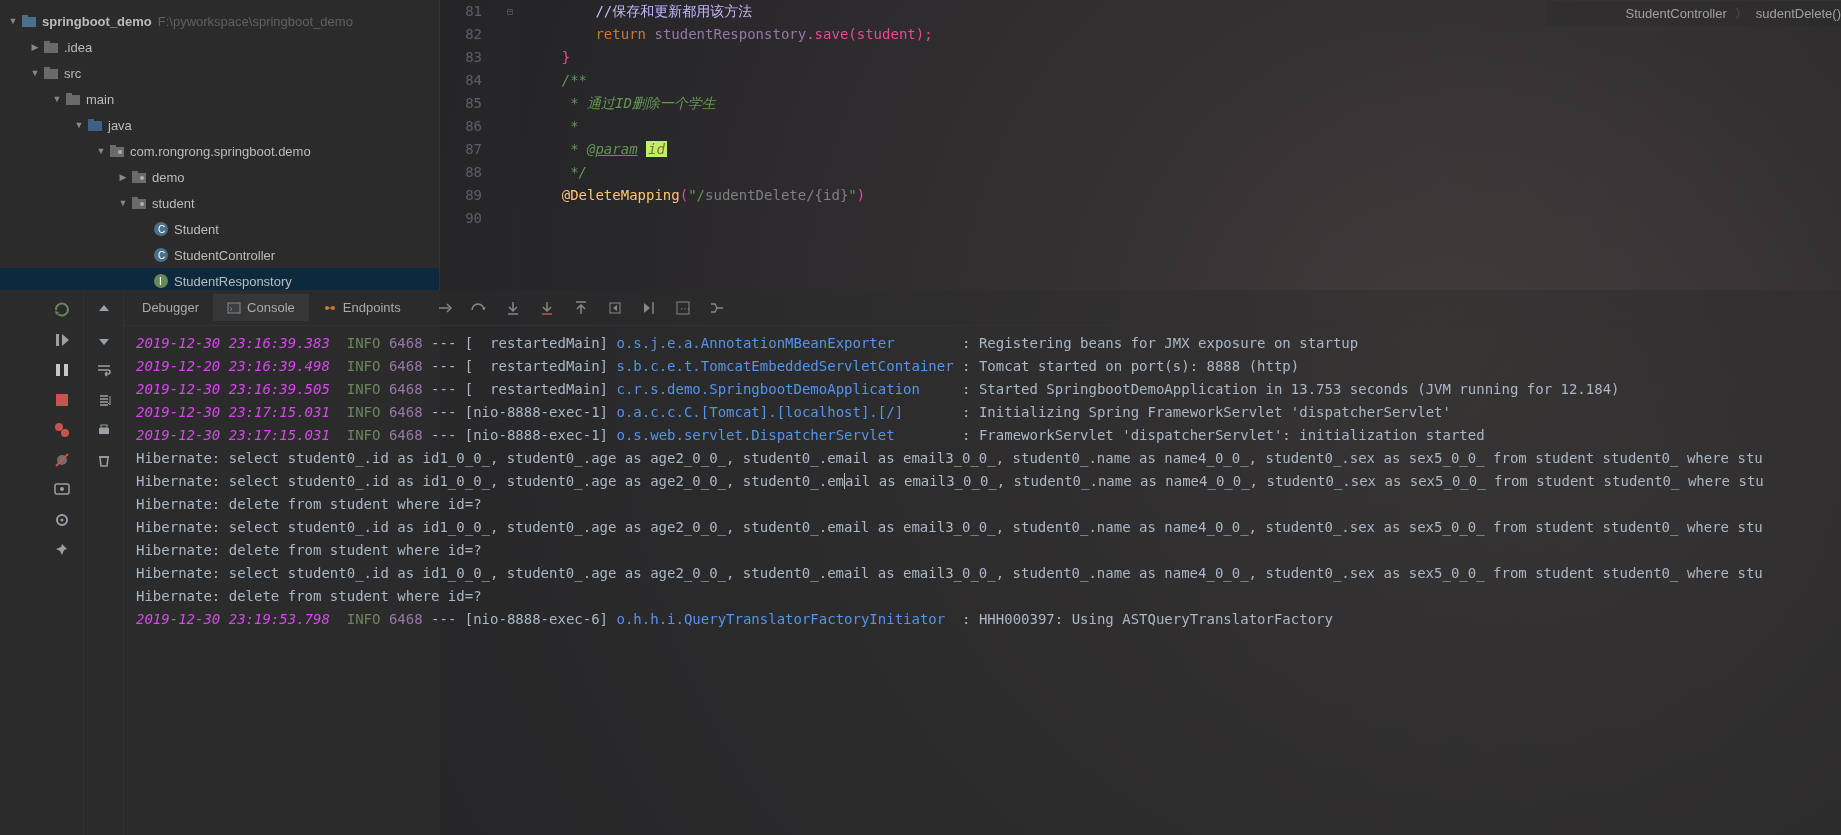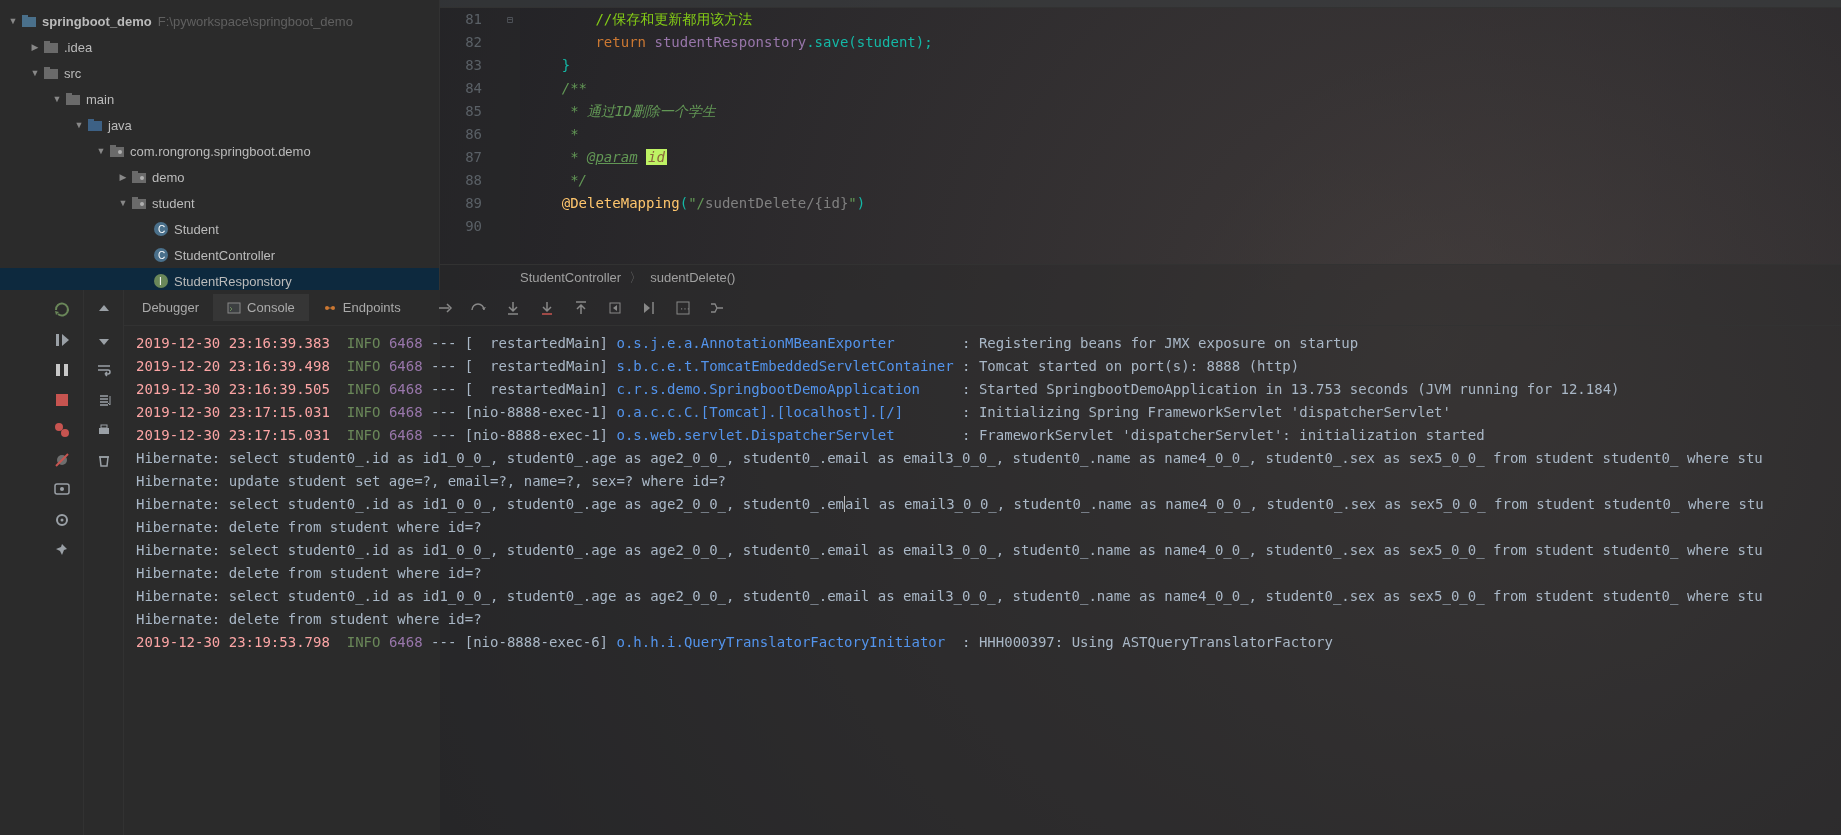--- a/index.html
+++ b/index.html
@@ -38,34 +38,34 @@
   white-space: nowrap;
 }
 .tree-row.selected { background: #0d293e; }
 .arrow { width: 14px; text-align: center; color: #888; font-size: 9px; }
 .folder-icon, .pkg-icon, .class-icon { width: 18px; height: 18px; margin-right: 4px; display: inline-flex; align-items: center; justify-content: center; }
 .folder-icon svg, .pkg-icon svg, .class-icon svg { width: 16px; height: 16px; }
 .tree-label { color: #bbbbbb; }
 .tree-path { color: #606060; margin-left: 6px; }
 .project-root .tree-label { font-weight: 600; }
 
-.editor-panel { flex: 1; position: relative; display: flex; flex-direction: column; }
+.editor-panel { flex: 1; position: relative; display: flex; flex-direction: row; }
 .tabs-bar { height: 8px; background: rgba(60,63,65,0.6); border-bottom: 1px solid #323232; }
 .code-area { flex: 1; display: flex; font-family: Consolas, monospace; font-size: 14px; line-height: 23px; }
 .gutter { width: 60px; text-align: right; padding-right: 18px; color: #5a6066; background: rgba(43,43,43,0.3); }
 .gutter-fold { width: 20px; color: #5a6066; background: rgba(43,43,43,0.3); font-size: 10px; text-align: center; }
 .code-lines { flex: 1; padding-left: 8px; }
 .code-line { white-space: pre; }
-.c-comment { color: #84cc16; }
+.c-comment { color: #c4b5fd; }
 .c-comment-it { color: #629755; font-style: italic; }
 .c-keyword { color: #cc7832; }
 .c-method { color: #ffc66d; }
 .c-string { color: #629755; }
 .c-ident { color: #9876aa; }
-.c-punct { color: #14b8a6; }
+.c-punct { color: #ec4899; }
 .c-warn { color: #808080; }
 .c-param { background: #bef264; color: #8a653b; font-style: italic; padding: 0 2px; }
 .c-tag { color: #629755; font-style: italic; text-decoration: underline; }
 .breadcrumb {
   height: 26px;
   padding-left: 80px;
   display: flex;
   align-items: center;
   gap: 8px;
   color: #a0a0a0;
@@ -130,21 +130,21 @@
 .console-output {
   flex: 1;
   font-family: Consolas, monospace;
   font-size: 14px;
   line-height: 23px;
   padding: 6px 12px;
   overflow: hidden;
   white-space: nowrap;
 }
 .log-line { white-space: pre; }
-.log-ts { color: #fca5a5; }
+.log-ts { color: #d946ef; font-style: italic; }
 .log-info { color: #6a8759; }
 .log-pid { color: #9876aa; }
 .log-thread { color: #a9b7c6; }
 .log-logger { color: #5394ec; }
 .log-msg { color: #a9b7c6; }
 .hib { color: #a9b7c6; }
 .cursor { border-left: 1px solid #bbbbbb; }
 </style>
 </head>
 <body>
@@ -488,21 +488,20 @@
             </div>
         </div>
       </div>
       <div class="console-output" id="console-output">
           <div class="log-line"><span class="log-ts">2019-12-30 23:16:39.383</span>  <span class="log-info">INFO</span> <span class="log-pid">6468</span><span class="log-thread"> --- [  restartedMain] </span><span class="log-logger">o.s.j.e.a.AnnotationMBeanExporter       </span> <span class="log-msg">: Registering beans for JMX exposure on startup</span></div>
           <div class="log-line"><span class="log-ts">2019-12-20 23:16:39.498</span>  <span class="log-info">INFO</span> <span class="log-pid">6468</span><span class="log-thread"> --- [  restartedMain] </span><span class="log-logger">s.b.c.e.t.TomcatEmbeddedServletContainer</span> <span class="log-msg">: Tomcat started on port(s): 8888 (http)</span></div>
           <div class="log-line"><span class="log-ts">2019-12-30 23:16:39.505</span>  <span class="log-info">INFO</span> <span class="log-pid">6468</span><span class="log-thread"> --- [  restartedMain] </span><span class="log-logger">c.r.s.demo.SpringbootDemoApplication    </span> <span class="log-msg">: Started SpringbootDemoApplication in 13.753 seconds (JVM running for 12.184)</span></div>
           <div class="log-line"><span class="log-ts">2019-12-30 23:17:15.031</span>  <span class="log-info">INFO</span> <span class="log-pid">6468</span><span class="log-thread"> --- [nio-8888-exec-1] </span><span class="log-logger">o.a.c.c.C.[Tomcat].[localhost].[/]      </span> <span class="log-msg">: Initializing Spring FrameworkServlet 'dispatcherServlet'</span></div>
           <div class="log-line"><span class="log-ts">2019-12-30 23:17:15.031</span>  <span class="log-info">INFO</span> <span class="log-pid">6468</span><span class="log-thread"> --- [nio-8888-exec-1] </span><span class="log-logger">o.s.web.servlet.DispatcherServlet       </span> <span class="log-msg">: FrameworkServlet 'dispatcherServlet': initialization started</span></div>
           <div class="log-line"><span class="hib">Hibernate: select student0_.id as id1_0_0_, student0_.age as age2_0_0_, student0_.email as email3_0_0_, student0_.name as name4_0_0_, student0_.sex as sex5_0_0_ from student student0_ where stu</span></div>
-          <div class="log-line"><span class="hib">Hibernate: update student set age=?, email=?, name=?, sex=? where id=?</span></div>
           <div class="log-line"><span class="hib">Hibernate: select student0_.id as id1_0_0_, student0_.age as age2_0_0_, student0_.em</span><span class="cursor"></span><span class="hib">ail as email3_0_0_, student0_.name as name4_0_0_, student0_.sex as sex5_0_0_ from student student0_ where stu</span></div>
           <div class="log-line"><span class="hib">Hibernate: delete from student where id=?</span></div>
           <div class="log-line"><span class="hib">Hibernate: select student0_.id as id1_0_0_, student0_.age as age2_0_0_, student0_.email as email3_0_0_, student0_.name as name4_0_0_, student0_.sex as sex5_0_0_ from student student0_ where stu</span></div>
           <div class="log-line"><span class="hib">Hibernate: delete from student where id=?</span></div>
           <div class="log-line"><span class="hib">Hibernate: select student0_.id as id1_0_0_, student0_.age as age2_0_0_, student0_.email as email3_0_0_, student0_.name as name4_0_0_, student0_.sex as sex5_0_0_ from student student0_ where stu</span></div>
           <div class="log-line"><span class="hib">Hibernate: delete from student where id=?</span></div>
           <div class="log-line"><span class="log-ts">2019-12-30 23:19:53.798</span>  <span class="log-info">INFO</span> <span class="log-pid">6468</span><span class="log-thread"> --- [nio-8888-exec-6] </span><span class="log-logger">o.h.h.i.QueryTranslatorFactoryInitiator </span> <span class="log-msg">: HHH000397: Using ASTQueryTranslatorFactory</span></div>
         </div>
     </div>
   </div>

